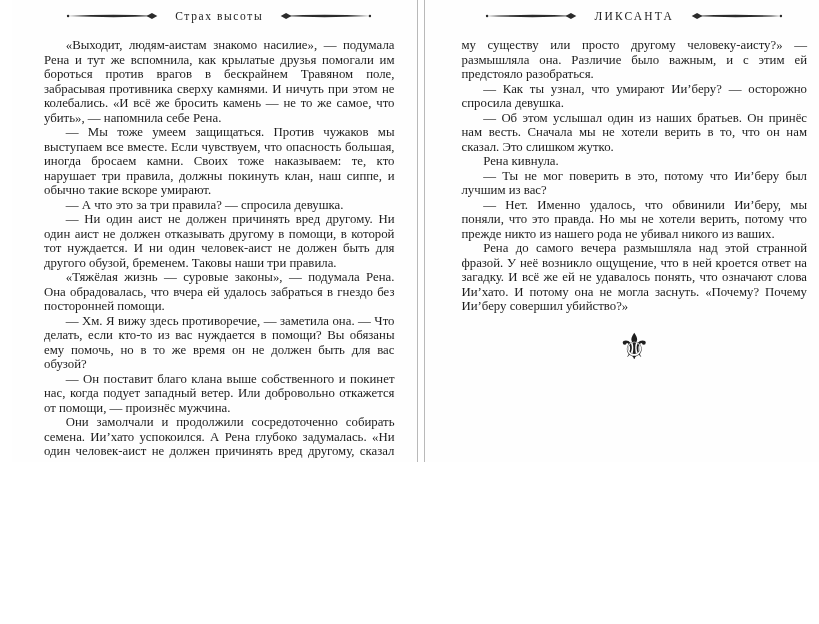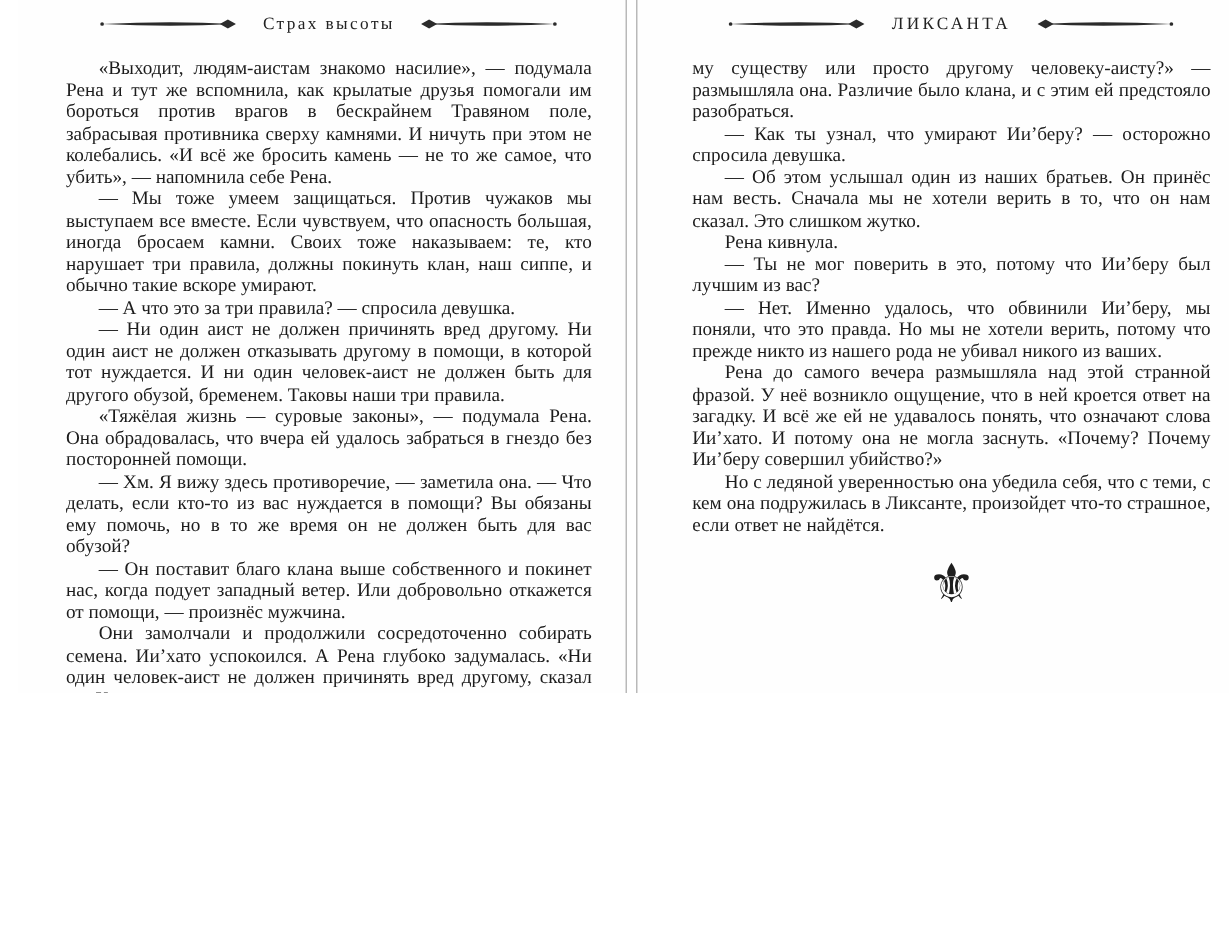--- a/index.html
+++ b/index.html
@@ -141,26 +141,25 @@
       </svg>
       <span class="running-title" style="letter-spacing:2.2px;">ЛИКСАНТА</span>
       <svg class="flourish mirrored" viewBox="0 0 130 12" aria-hidden="true">
         <path d="M4 6 Q65 3 118 6 Q65 9 4 6 Z" fill="#2b2b2b"></path>
         <path d="M106 6 l7 -4 l7 4 l-7 4 Z" fill="#2b2b2b"></path>
         <circle cx="4" cy="6" r="1.6" fill="#2b2b2b"></circle>
       </svg>
     </div>
 
     <div class="body-text">
-        <p class="para noindent">му существу или просто другому человеку-аисту?» — размышляла она. Различие было клана, и с этим ей предстояло разобраться.</p>
+        <p class="para noindent">му существу или просто другому человеку-аисту?» — размышляла она. Различие было важным, и с этим ей предстояло разобраться.</p>
         <p class="para">— Как ты узнал, что умирают Ии’беру? — осторожно спросила девушка.</p>
         <p class="para">— Об этом услышал один из наших братьев. Он принёс нам весть. Сначала мы не хотели верить в то, что он нам сказал. Это слишком жутко.</p>
         <p class="para">Рена кивнула.</p>
         <p class="para">— Ты не мог поверить в это, потому что Ии’беру был лучшим из вас?</p>
         <p class="para">— Нет. Именно удалось, что обвинили Ии’беру, мы поняли, что это правда. Но мы не хотели верить, потому что прежде никто из нашего рода не убивал никого из ваших.</p>
         <p class="para">Рена до самого вечера размышляла над этой странной фразой. У неё возникло ощущение, что в ней кроется ответ на загадку. И всё же ей не удавалось понять, что означают слова Ии’хато. И потому она не могла заснуть. «Почему? Почему Ии’беру совершил убийство?»</p>
-        <p class="para">Но с ледяной уверенностью она убедила себя, что с теми, с кем она подружилась в Ликсанте, произойдет что-то страшное, если ответ не найдётся.</p>
       </div>
 
     <div class="ornament">⚜</div>
   </div>
 
 </div>
 
 </body></html>

